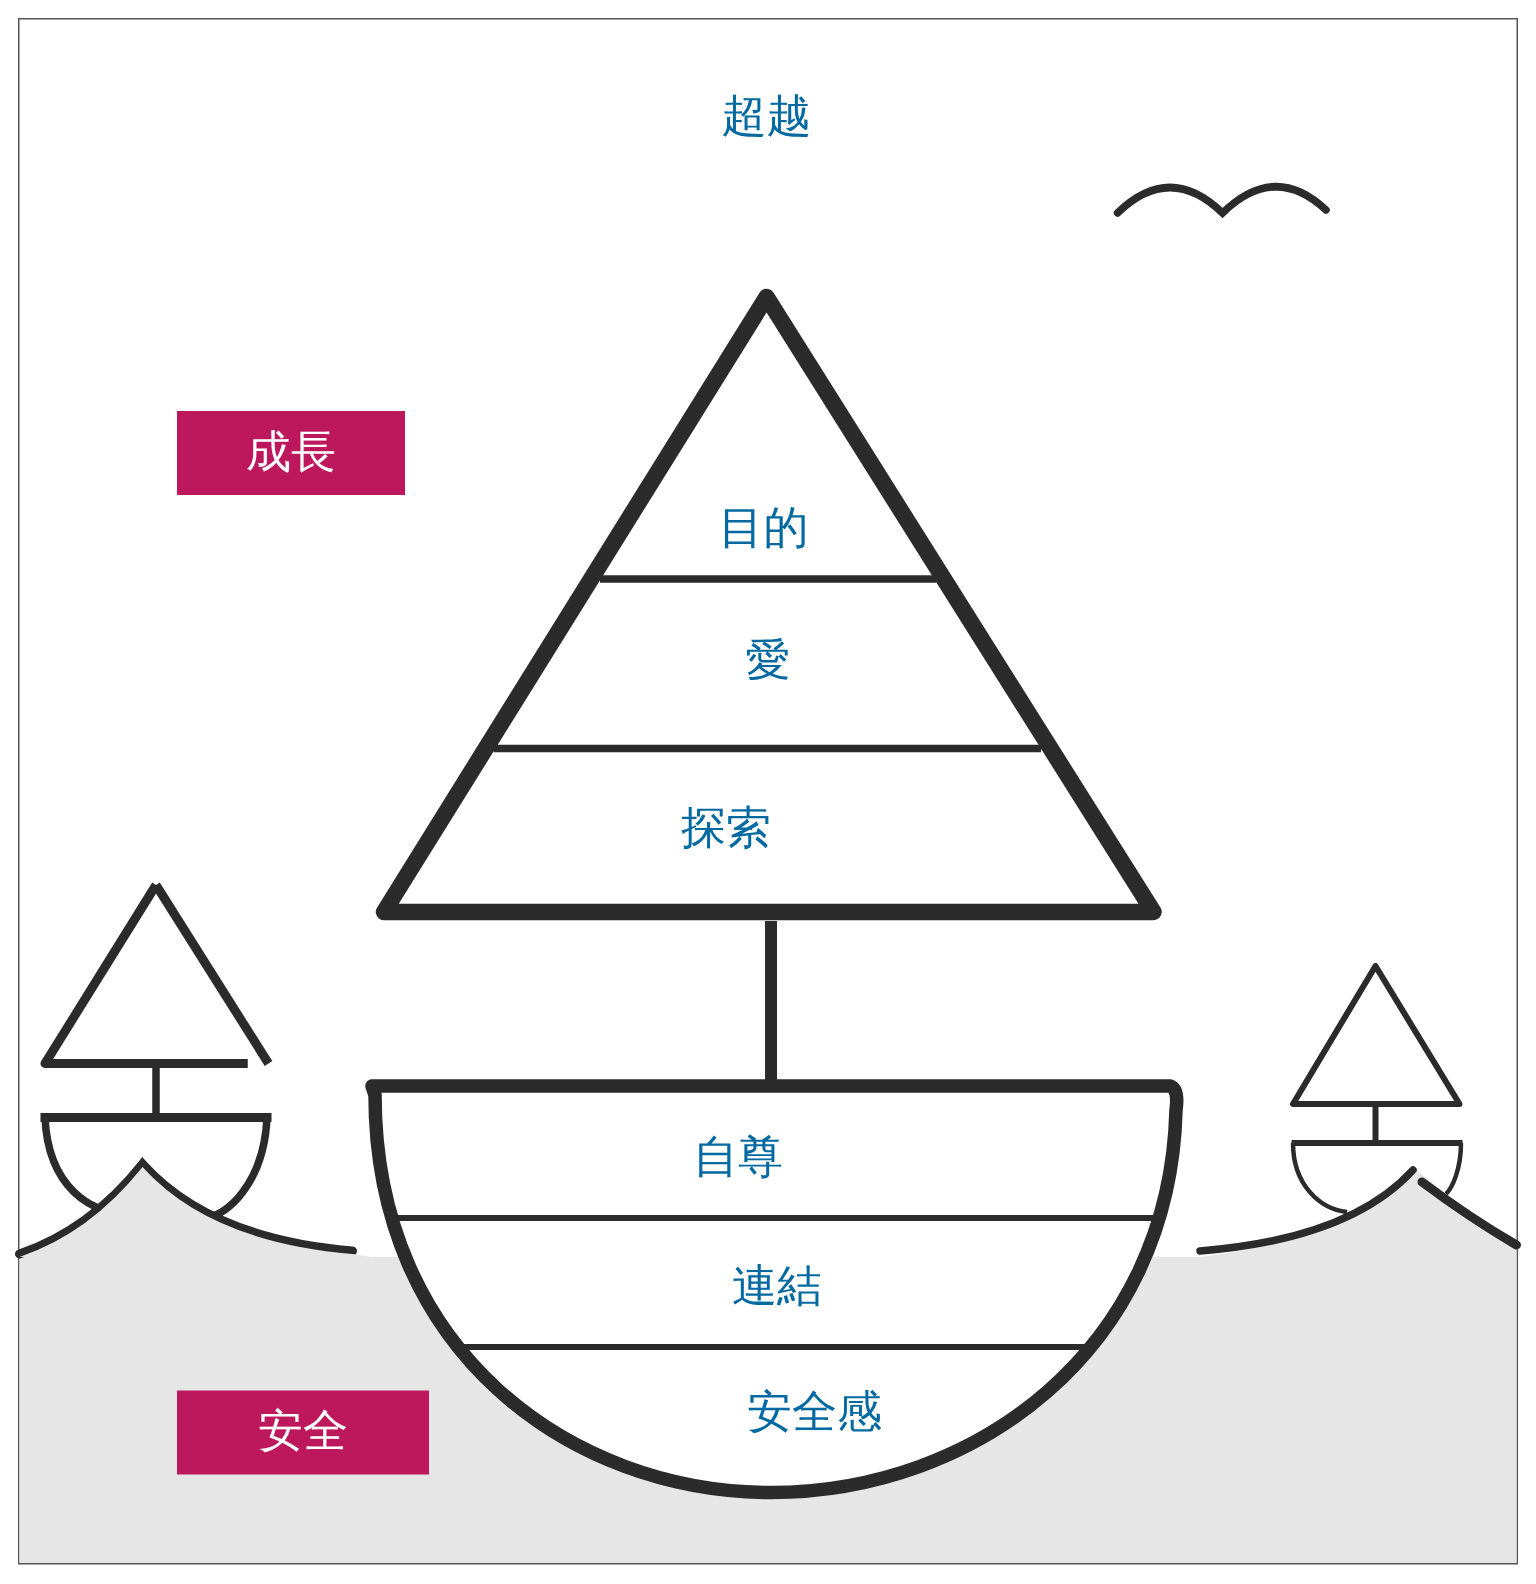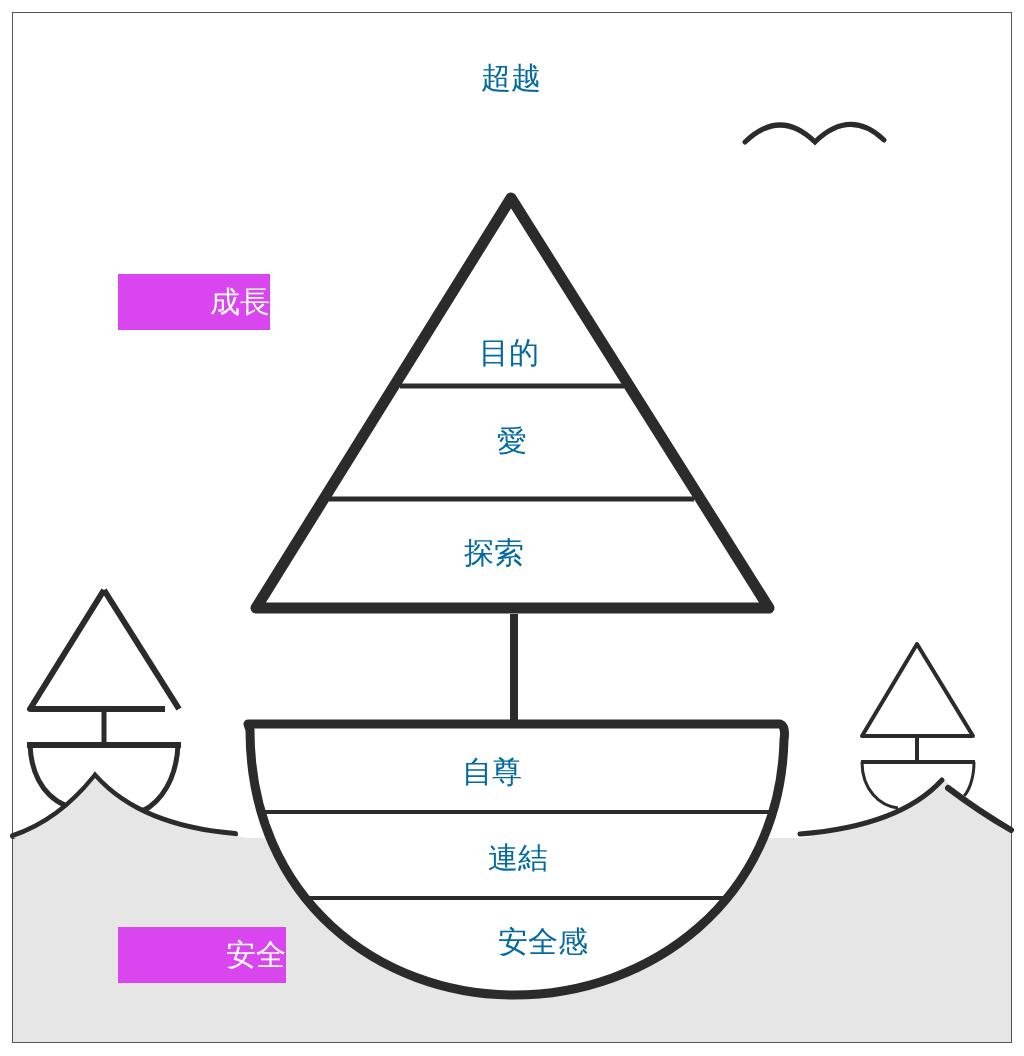--- a/index.html
+++ b/index.html
@@ -1,20 +1,20 @@
 <!DOCTYPE html>
 <html><head>
   <meta charset="utf-8">
   <style>
     html, body { margin: 0; padding: 0; background: #ffffff; }
     body { width: 1024px; height: 1056px; position: relative; overflow: hidden; font-family: "DejaVu Sans", "Liberation Sans", sans-serif; }
     .frame { position: absolute; left: 12px; top: 12px; width: 1000px; height: 1031px; border: 1.5px solid #555; box-sizing: border-box; overflow: hidden; background: #fff; }
     svg.scene { position: absolute; left: 0; top: 0; width: 1024px; height: 1056px; }
     .lbl { position: absolute; font-size: 30px; color: #0369a1; text-align: center; line-height: 1; white-space: nowrap; transform: translateX(-50%); }
-    .tag { position: absolute; background: #d946ef; color: #fff; font-size: 30px; line-height: 56px; height: 56px; text-align: right; }
+    .tag { position: absolute; background: #be185d; color: #fff; font-size: 30px; line-height: 56px; height: 56px; text-align: center; }
   </style>
 </head>
 <body>
 
 <div class="frame"></div>
 
 <svg class="scene" viewBox="0 0 1024 1056">
 
   <rect x="13" y="838" width="998" height="204" fill="#e6e6e6"></rect>
 
@@ -60,17 +60,17 @@
   <path d="M948,788 Q980,812 1011,830" fill="none" stroke="#2b2b2b" stroke-width="6" stroke-linecap="round"></path>
 </svg>
 
 <div class="lbl" style="left:511px; top:63px;">超越</div>
 
 <div class="tag" style="left:118px; top:274px; width:152px;">成長</div>
 <div class="tag" style="left:118px; top:927px; width:168px;">安全</div>
 
 <div class="lbl" style="left:509px; top:318px;margin-top:20px;">目的</div>
 <div class="lbl" style="left:512px; top:426px;">愛</div>
-<div class="lbl" style="left:494px; top:538px;">探索</div>
+<div class="lbl" style="left:484px; top:538px;">探索</div>
 
 <div class="lbl" style="left:492px; top:757px;">自尊</div>
 <div class="lbl" style="left:518px; top:843px;">連結</div>
 <div class="lbl" style="left:543px; top:927px;">安全感</div>
 
 </body></html>

